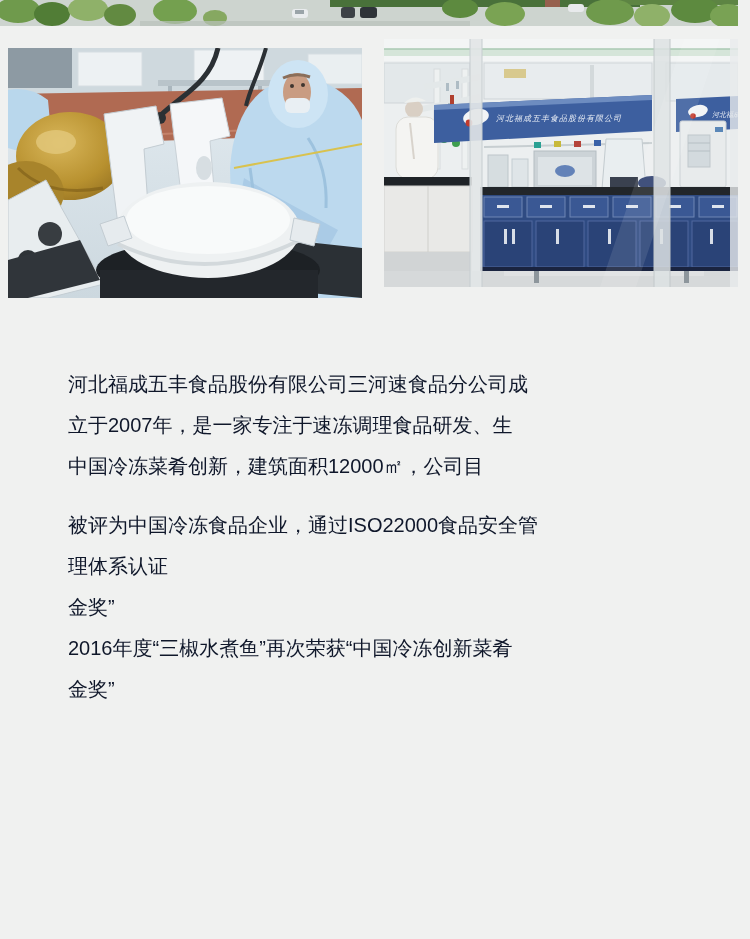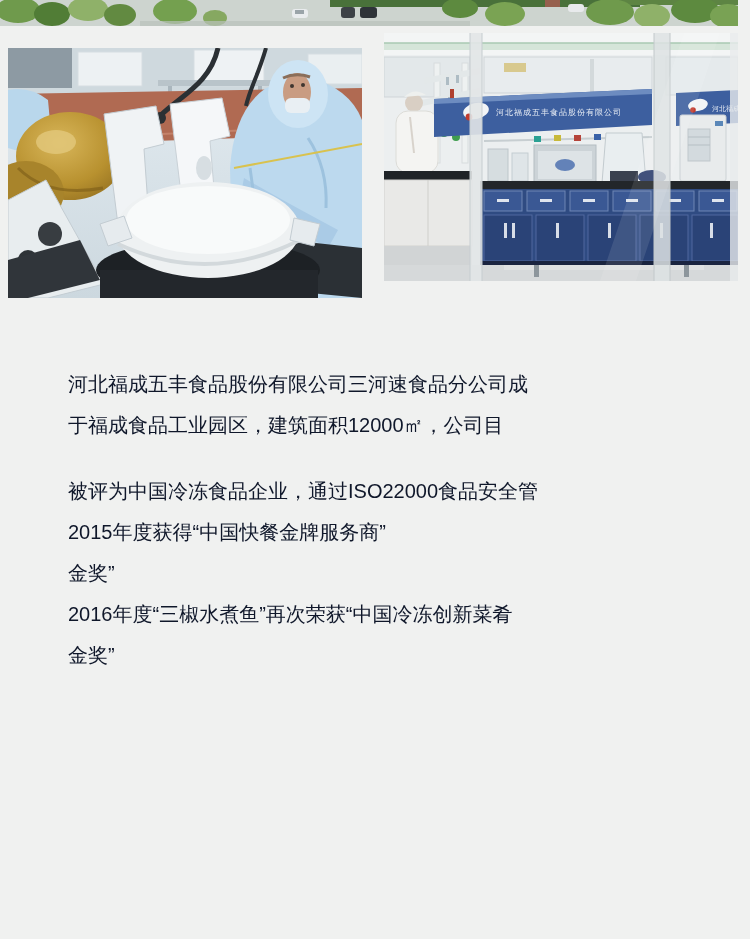--- a/index.html
+++ b/index.html
@@ -11,29 +11,29 @@
     position:relative;
     width:750px;height:939px;
     background:#f0f1f0;
     overflow:hidden;
   }
   .top-strip{
     position:absolute;left:0;top:0;width:738px;height:26px;overflow:hidden;
   }
   .photo{position:absolute;overflow:hidden;}
   .photo-left{left:8px;top:48px;width:354px;height:250px;}
-  .photo-right{left:384px;top:33px;width:354px;height:248px;}
+  .photo-right{left:384px;top:39px;width:354px;height:248px;font-style:italic;}
   .photo svg,.top-strip svg{display:block;}
   .about{
     position:absolute;left:68px;top:364px;width:640px;
     color:#0f172a;font-size:20px;line-height:41px;font-weight:300;
     letter-spacing:0px;
   }
   .para .line{display:block;white-space:nowrap;}
-  .para.awards{margin-top:25px;}
+  .para.awards{margin-top:18px;}
 </style>
 </head>
 <body>
 
 <div class="canvas">
 
   <div class="top-strip">
     <svg width="738" height="26" viewBox="0 0 738 26" preserveAspectRatio="none">
       <rect x="0" y="0" width="738" height="26" fill="#cdd4cf"></rect>
       <rect x="330" y="0" width="310" height="7" fill="#49713a"></rect>
@@ -259,24 +259,25 @@
         <line x1="286" y1="0" x2="286" y2="248" stroke="#c2c8ca"></line>
         <rect x="346" y="0" width="8" height="248" fill="#e8ebec" opacity="0.8"></rect>
         <polygon points="300,0 336,0 252,248 216,248" fill="#ffffff" opacity="0.10"></polygon>
       </g>
     </svg>
   </div>
 
   <div class="about">
     <div class="para">
       <span class="line">河北福成五丰食品股份有限公司三河速食品分公司成</span>
-      <span class="line">于福成食品工业园区，建筑面积12000㎡，公司目</span>
+      <span class="line">立于2007年，是一家专注于速冻调理食品研发、生</span>
+      <span class="line">中国冷冻菜肴创新，建筑面积12000㎡，公司目</span>
     </div>
     <div class="para awards">
       <span class="line">被评为中国冷冻食品企业，通过ISO22000食品安全管</span>
-      <span class="line">2015年度获得“中国快餐金牌服务商”</span>
+      <span class="line">理体系认证</span>
       <span class="line">金奖”</span>
       <span class="line">2016年度“三椒水煮鱼”再次荣获“中国冷冻创新菜肴</span>
       <span class="line">金奖”</span>
     </div>
   </div>
 
 </div>
 
 </body></html>

